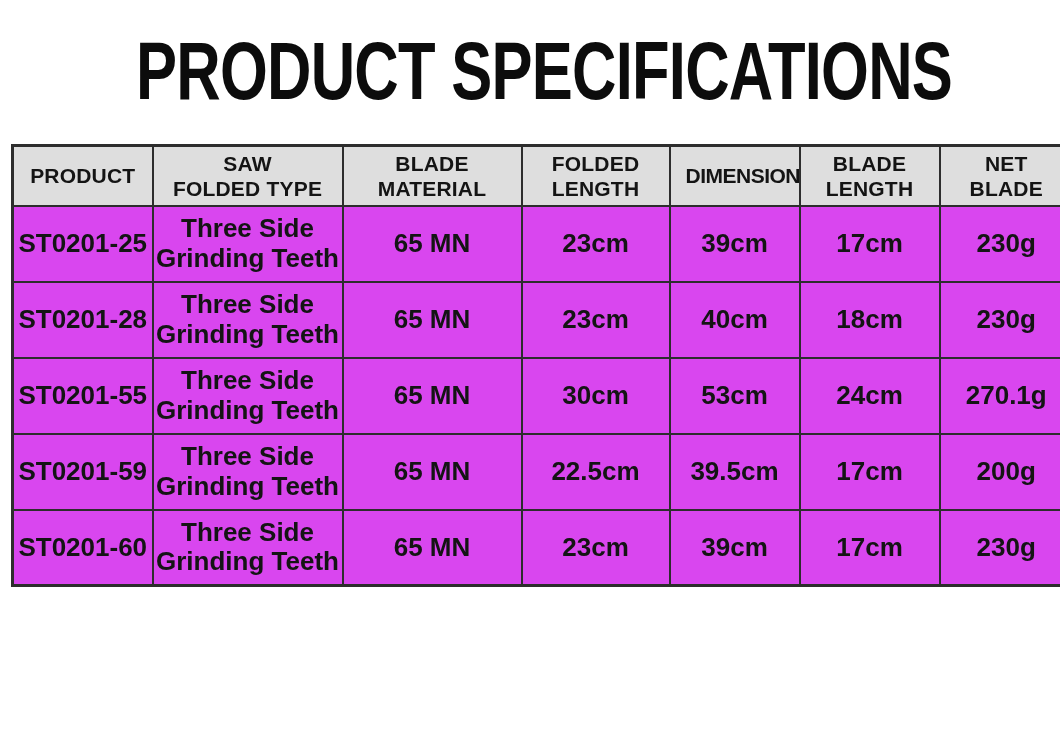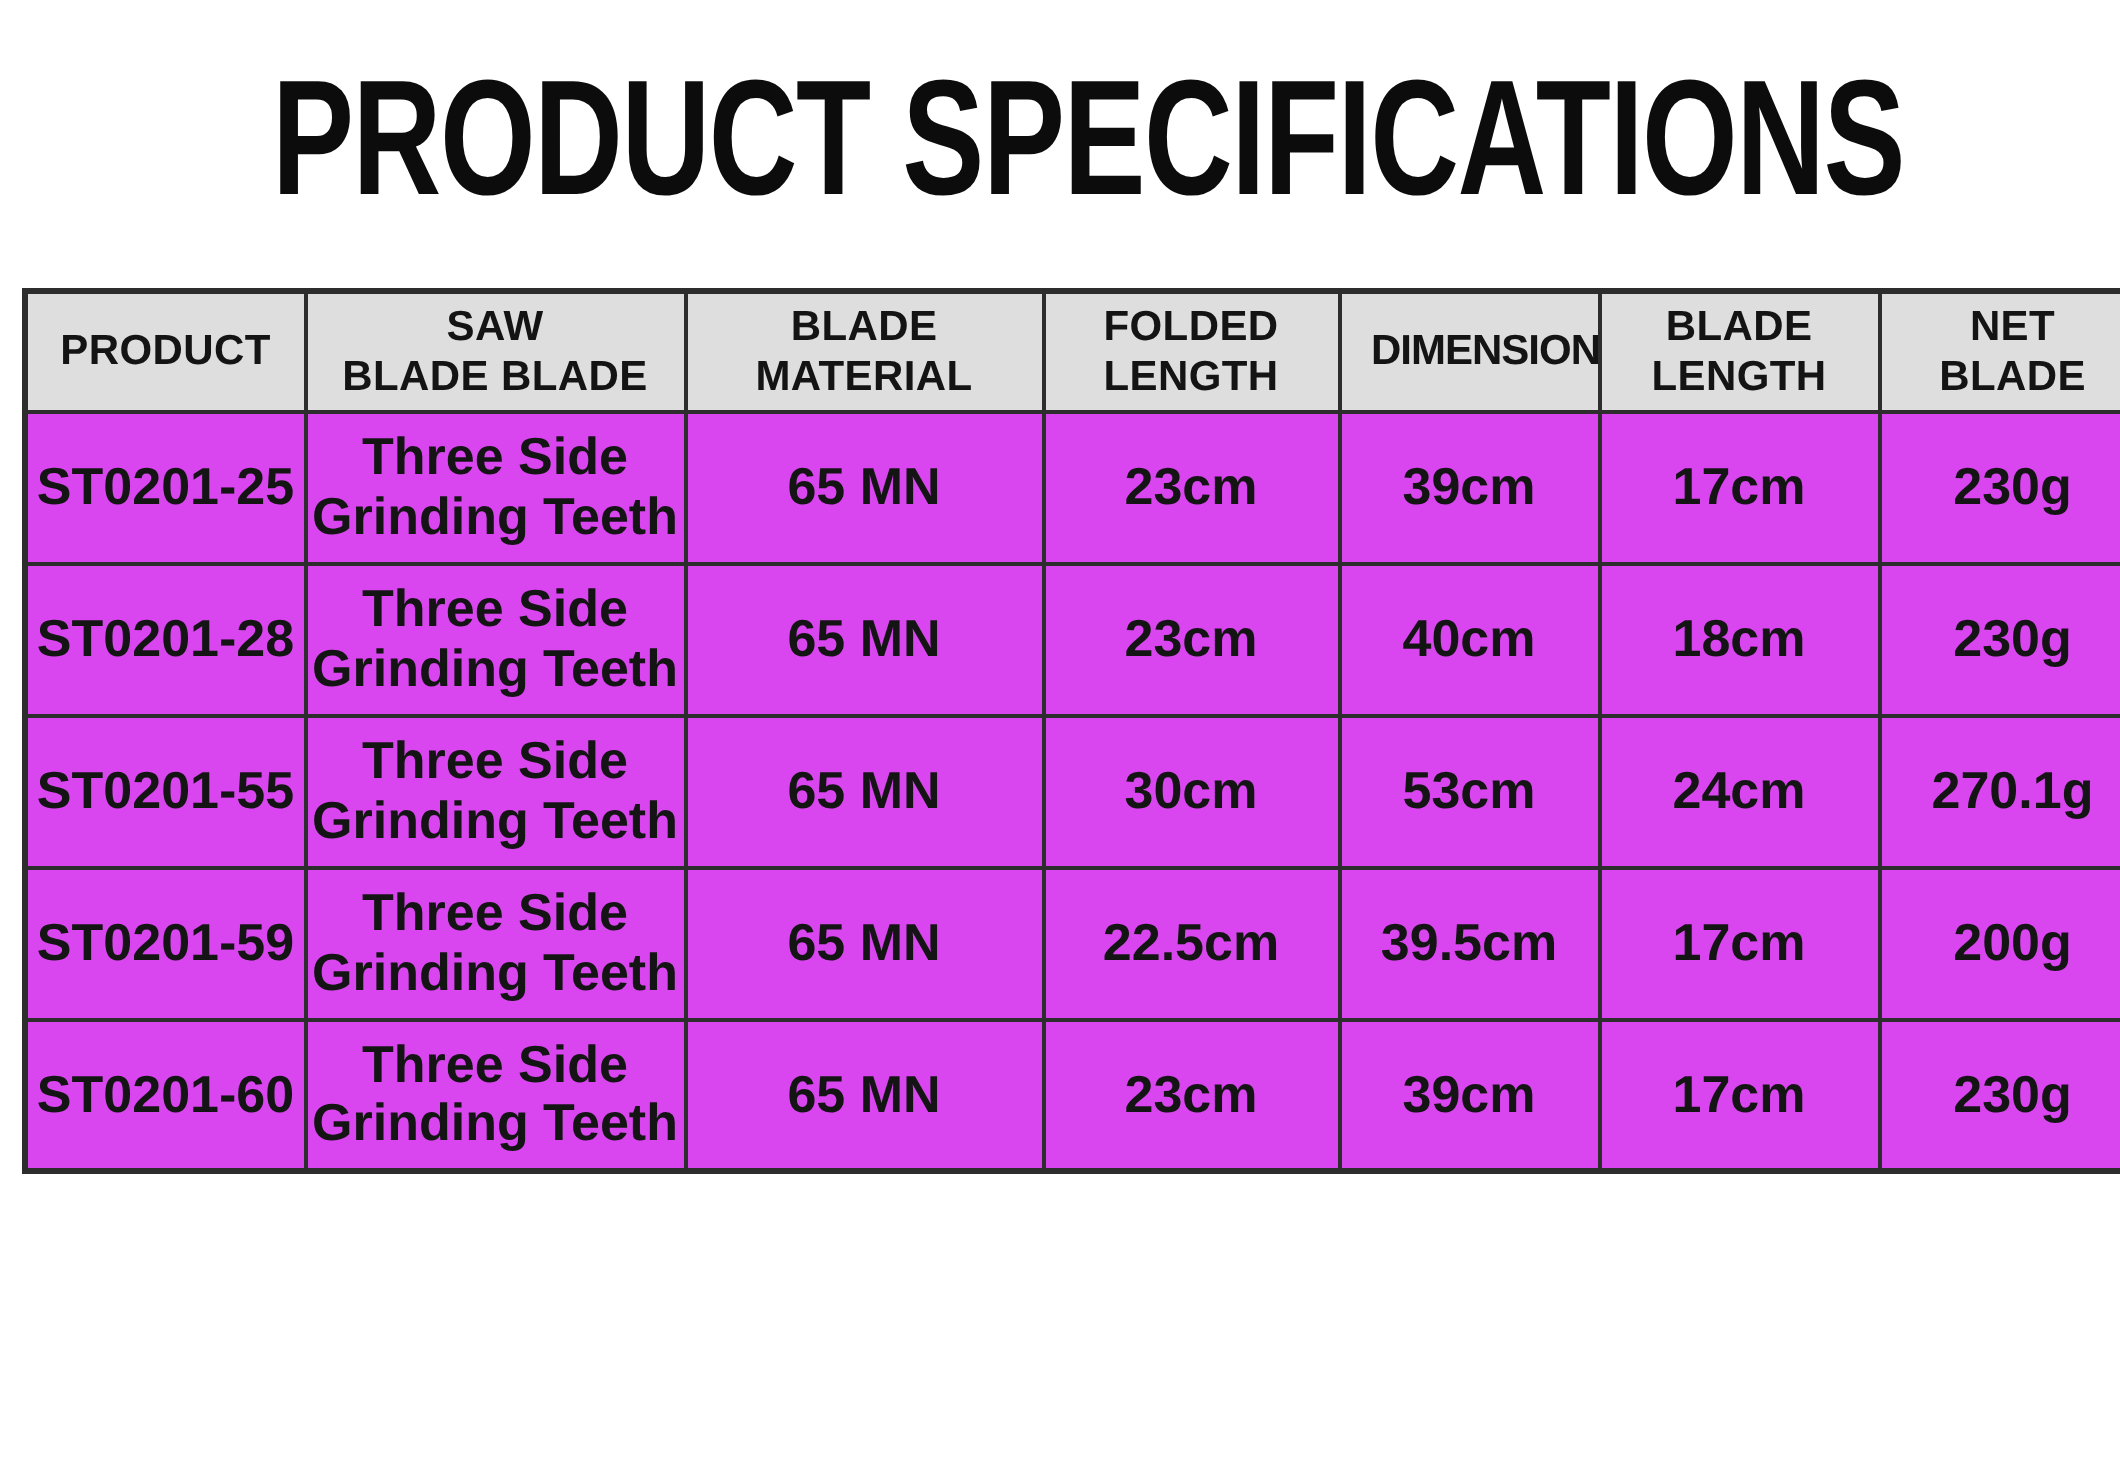--- a/index.html
+++ b/index.html
@@ -89,21 +89,21 @@
 
 <div class="title-wrap">
   <span class="title">PRODUCT SPECIFICATIONS</span>
 </div>
 
 <table class="spec-table">
   <thead>
     <tr>
       <th class="col-product">PRODUCT</th>
       <th class="col-saw-blade-type">SAW
-BLADE BLADE</th>
+FOLDED TYPE</th>
       <th class="col-blade-material">BLADE
 MATERIAL</th>
       <th class="col-folded-length">FOLDED
 LENGTH</th>
       <th class="col-dimensions">DIMENSIONS</th>
       <th class="col-blade-length">BLADE
 LENGTH</th>
       <th class="col-net-weight">NET
 BLADE</th>
     </tr>

